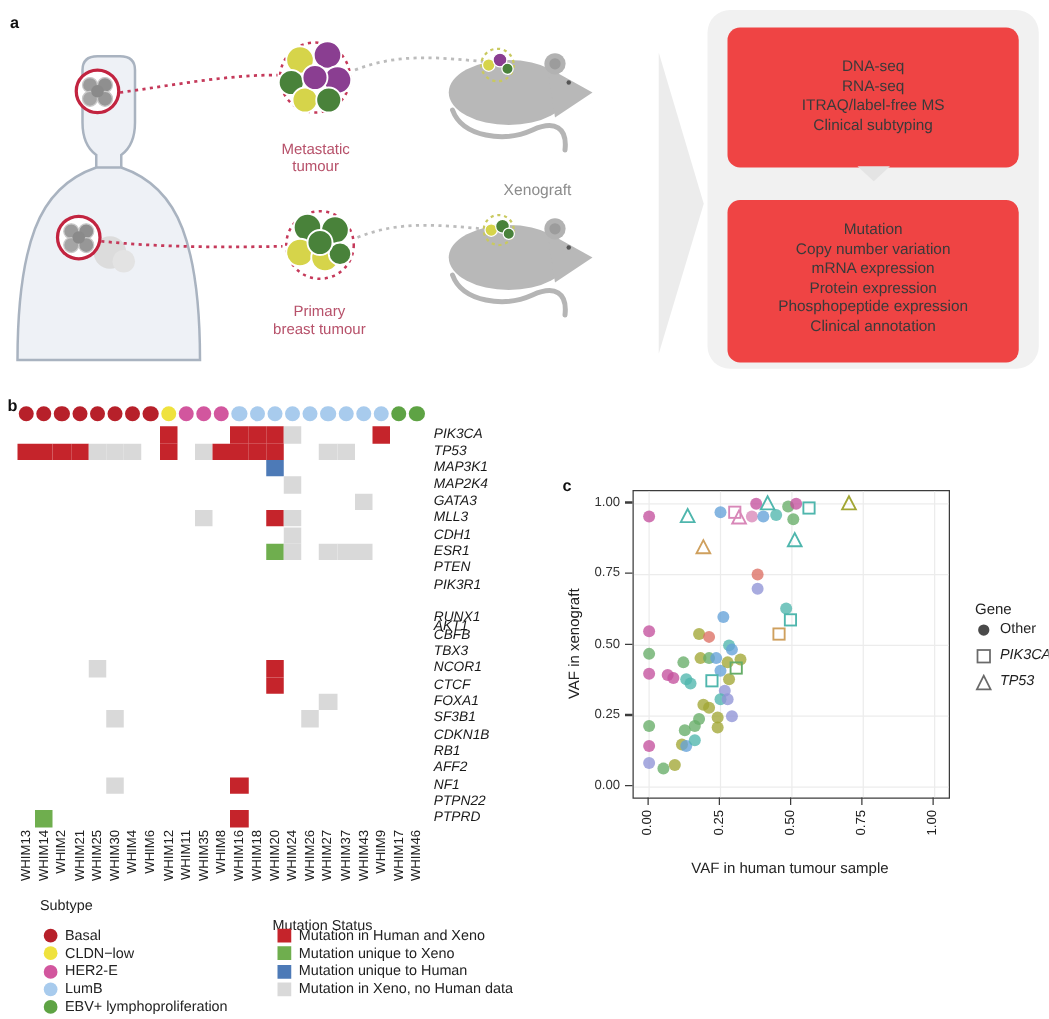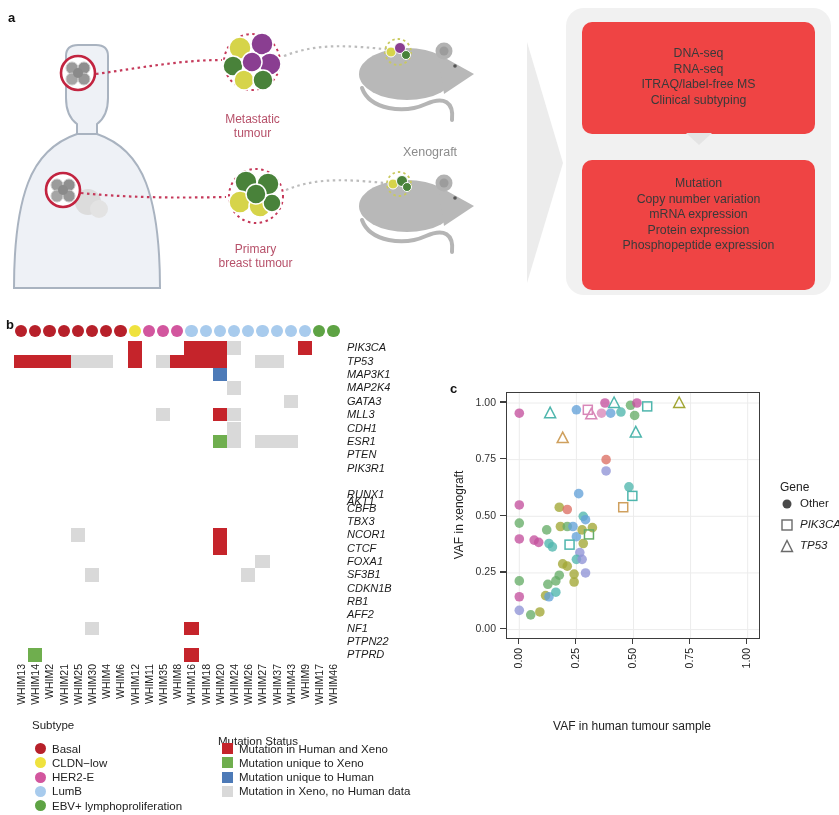--- a/index.html
+++ b/index.html
@@ -143,20 +143,21 @@
       <div>ITRAQ/label-free MS</div>
       <div>Clinical subtyping</div>
     </div>
   <div id="notch"></div>
   <div class="innerBox" id="outputBox" style="left:582px;top:160px;width:233px;height:130px;padding-top:16px;box-sizing:border-box;">
       <div>Mutation</div>
       <div>Copy number variation</div>
       <div>mRNA expression</div>
       <div>Protein expression</div>
       <div>Phosphopeptide expression</div>
+      <div>Clinical annotation</div>
     </div>
 
   <div id="pb">
     <div class="panel-label" style="left:6px;top:2px;">b</div>
     <div id="bDots">
         <div class="dot" style="left: 14.9px; top: 10px; background: rgb(183, 32, 42);"></div>
         <div class="dot" style="left: 29.1px; top: 10px; background: rgb(183, 32, 42);"></div>
         <div class="dot" style="left: 43.3px; top: 10px; background: rgb(183, 32, 42);"></div>
         <div class="dot" style="left: 57.5px; top: 10px; background: rgb(183, 32, 42);"></div>
         <div class="dot" style="left: 71.7px; top: 10px; background: rgb(183, 32, 42);"></div>
@@ -396,21 +397,21 @@
         <div class="tickmark" style="left: 144.65px; top: 263px; width: 1.5px; height: 6px;"></div>
         <div class="vrot" style="left: 139.9px; top: 306px; width: 33px; font-size: 10.5px;">0.25</div>
         <div class="tickmark" style="left: 201.75px; top: 263px; width: 1.5px; height: 6px;"></div>
         <div class="vrot" style="left: 197px; top: 306px; width: 33px; font-size: 10.5px;">0.50</div>
         <div class="tickmark" style="left: 258.85px; top: 263px; width: 1.5px; height: 6px;"></div>
         <div class="vrot" style="left: 254.1px; top: 306px; width: 33px; font-size: 10.5px;">0.75</div>
         <div class="tickmark" style="left: 315.95px; top: 263px; width: 1.5px; height: 6px;"></div>
         <div class="vrot" style="left: 311.2px; top: 306px; width: 33px; font-size: 10.5px;">1.00</div>
       </div>
     <div class="abs vrot axisTitle" style="left:24px;top:215px;width:150px;text-align:center;">VAF in xenograft</div>
-    <div class="abs axisTitle" style="left:76px;top:312px;width:252px;text-align:center;margin-top:32px;">VAF in human tumour sample</div>
+    <div class="abs axisTitle" style="left:76px;top:312px;width:252px;text-align:center;">VAF in human tumour sample</div>
     <div class="abs cLegendTxt" style="left:350px;top:105px;font-size:12px;">Gene</div>
     <div id="cLegend">
         <svg width="14" height="14" style="position: absolute; left: 350px; top: 122px;">
           <circle cx="7" cy="7" r="4.5" fill="#4a4a4a"></circle>
         </svg>
         <div class="abs cLegendTxt" style="left: 370px; top: 122px;">Other</div>
         <svg width="14" height="14" style="position: absolute; left: 350px; top: 143px;">
           <rect x="2" y="2" width="10" height="10" fill="none" stroke="#6a6a6a" stroke-width="1.4"></rect>
         </svg>
         <div class="abs cLegendTxt" style="left: 370px; top: 143px; font-style: italic;">PIK3CA</div>

